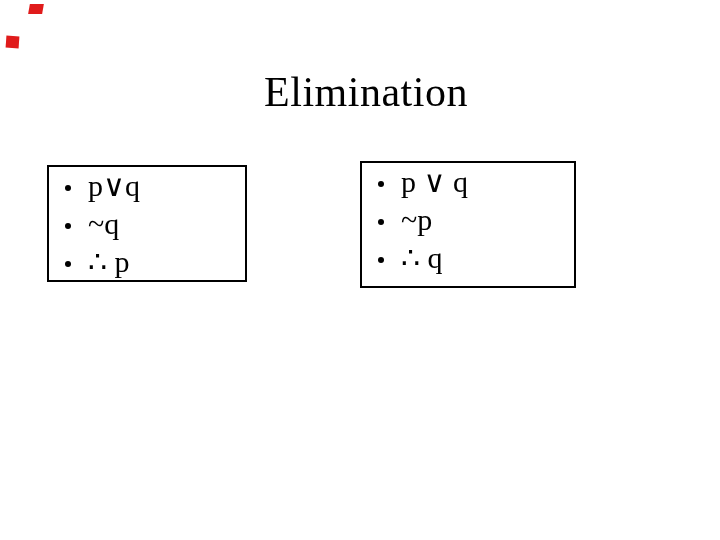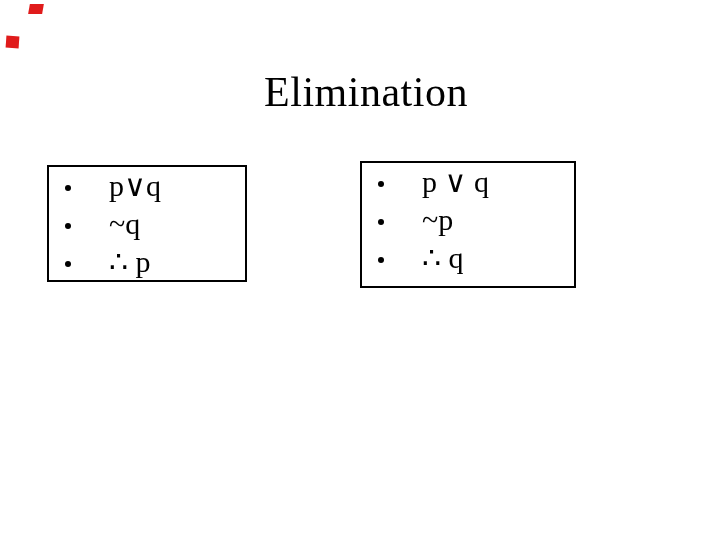--- a/index.html
+++ b/index.html
@@ -48,21 +48,20 @@
   .rule-box.right { left: 360px; top: 161px; width: 216px; height: 127px; }
   .box-list {
     margin: 0;
     padding: 2px 0 0 0;
     list-style: none;
   }
   .box-item {
     height: 38px;
     display: flex;
     align-items: center;
-    gap: 21px;
   }
   .bullet {
     flex: none;
     width: 6px;
     height: 6px;
     border-radius: 50%;
     background: var(--text, #000000);
     margin-left: 16px;
   }
   .item-text {

